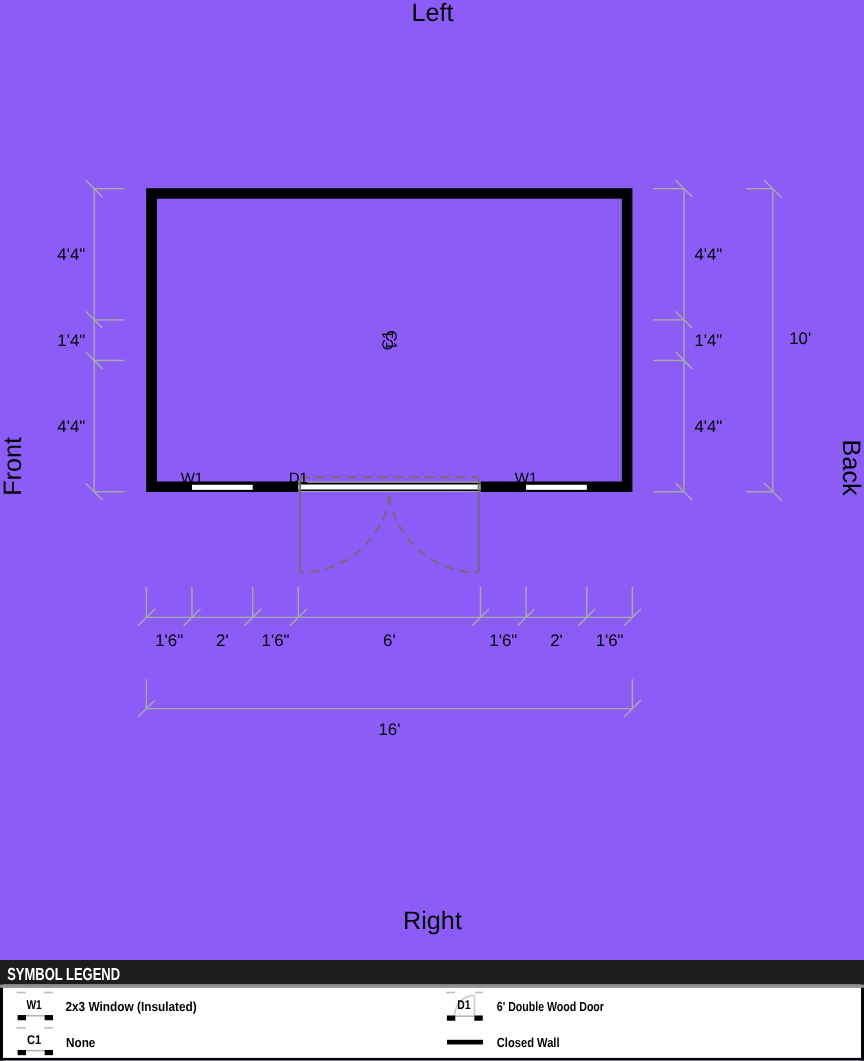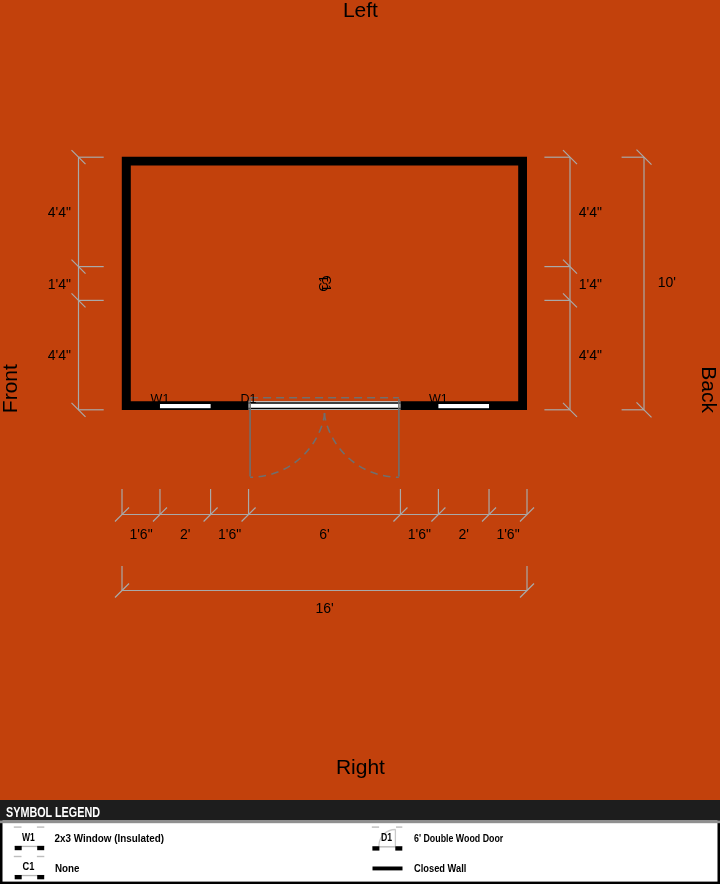--- a/index.html
+++ b/index.html
@@ -1,16 +1,16 @@
 <!DOCTYPE html>
 <html><head>
 <meta charset="utf-8">
 <style>
   html,body{margin:0;padding:0;background:#fff;}
-  #page{position:relative;width:720px;height:884px;background:#c2410c;overflow:hidden;
+  #page{position:relative;width:720px;height:884px;background:#8b5cf6;overflow:hidden;
         font-family:"Liberation Sans", sans-serif;}
   svg text{font-family:"Liberation Sans", sans-serif;}
 </style>
 </head>
 <body>
 <div id="page">
 <svg width="720" height="884" viewBox="0 0 720 884" xmlns="http://www.w3.org/2000/svg">
 
 <g>
         <text x="360.4" y="17.2" font-size="21" fill="#000" text-anchor="middle">Left</text>

